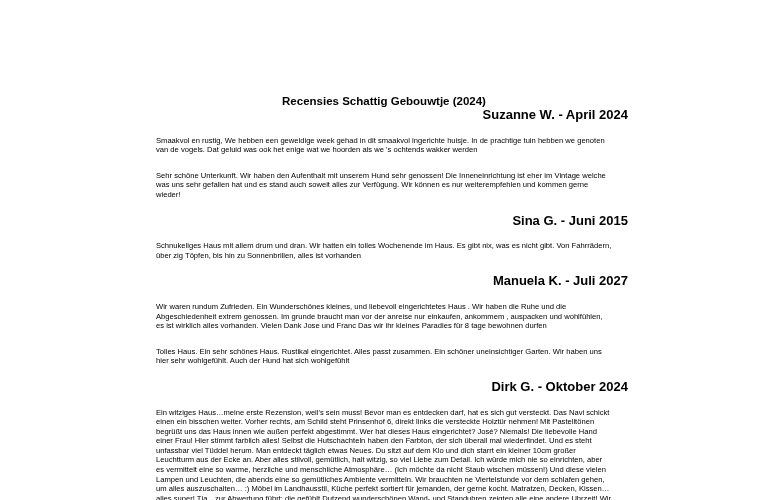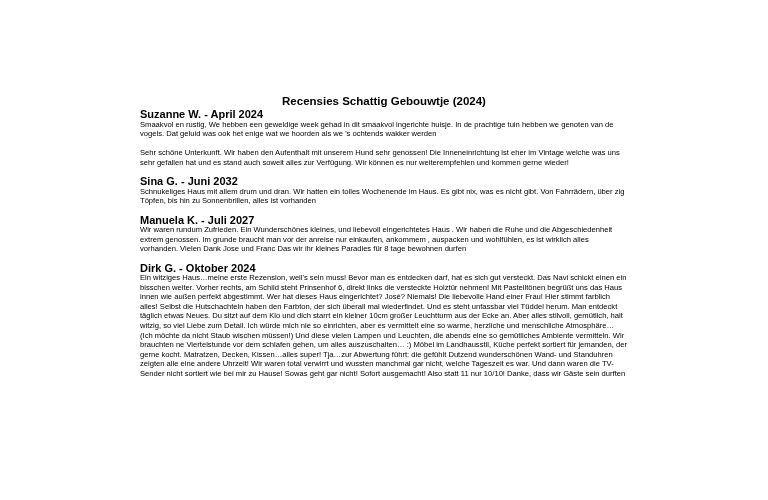--- a/index.html
+++ b/index.html
@@ -29,60 +29,62 @@
     font-size: 11.5px;
     line-height: 12px;
     font-weight: 700;
     text-align: center;
     margin: 0 0 3px 0;
   }
   .review {
     margin: 0 0 9.6px 0;
   }
   .review-heading {
-    font-size: 11px;
+    font-size: 13px;
     line-height: 9.6px;
     font-weight: 700;
     margin: 0;
+    text-align: right;
   }
   .review-text {
     font-size: 7.6px;
     line-height: 9.6px;
     font-weight: 400;
-    margin: 0;
+    margin: 16px;
   }
 </style>
 </head>
 <body>
 
 <div class="page">
   <div class="content">
 
     <h1 class="doc-title">Recensies Schattig Gebouwtje (2024)</h1>
 
     <section class="review">
       <h2 class="review-heading">Suzanne W. - April 2024</h2>
       <p class="review-text">Smaakvol en rustig, We hebben een geweldige week gehad in dit smaakvol ingerichte huisje. In de prachtige tuin hebben we genoten van de vogels. Dat geluid was ook het enige wat we hoorden als we 's ochtends wakker werden</p>
     </section>
 
     <section class="review">
       <p class="review-text">Sehr schöne Unterkunft. Wir haben den Aufenthalt mit unserem Hund sehr genossen! Die Inneneinrichtung ist eher im Vintage welche was uns sehr gefallen hat und es stand auch soweit alles zur Verfügung. Wir können es nur weiterempfehlen und kommen gerne wieder!</p>
     </section>
 
     <section class="review">
-      <h2 class="review-heading">Sina G. - Juni 2032</h2>
+      <h2 class="review-heading">Sina G. - Juni 2015</h2>
       <p class="review-text">Schnukeliges Haus mit allem drum und dran. Wir hatten ein tolles Wochenende im Haus. Es gibt nix, was es nicht gibt. Von Fahrrädern, über zig Töpfen, bis hin zu Sonnenbrillen, alles ist vorhanden</p>
     </section>
 
     <section class="review">
       <h2 class="review-heading">Manuela K. - Juli 2027</h2>
       <p class="review-text">Wir waren rundum Zufrieden. Ein Wunderschönes kleines, und liebevoll eingerichtetes Haus . Wir haben die Ruhe und die Abgeschiedenheit extrem genossen. Im grunde braucht man vor der anreise nur einkaufen, ankommem , auspacken und wohlfühlen, es ist wirklich alles vorhanden. Vielen Dank Jose und Franc Das wir ihr kleines Paradies für 8 tage bewohnen durfen</p>
     </section>
 
     <section class="review">
+      <p class="review-text">Tolles Haus. Ein sehr schönes Haus. Rustikal eingerichtet. Alles passt zusammen. Ein schöner uneinsichtiger Garten. Wir haben uns hier sehr wohlgefühlt. Auch der Hund hat sich wohlgefühlt</p>
     </section>
 
     <section class="review">
       <h2 class="review-heading">Dirk G. - Oktober 2024</h2>
       <p class="review-text">Ein witziges Haus…meine erste Rezension, weil's sein muss! Bevor man es entdecken darf, hat es sich gut versteckt. Das Navi schickt einen ein bisschen weiter. Vorher rechts, am Schild steht Prinsenhof 6, direkt links die versteckte Holztür nehmen! Mit Pastelltönen begrüßt uns das Haus innen wie außen perfekt abgestimmt. Wer hat dieses Haus eingerichtet? José? Niemals! Die liebevolle Hand einer Frau! Hier stimmt farblich alles! Selbst die Hutschachteln haben den Farbton, der sich überall mal wiederfindet. Und es steht unfassbar viel Tüddel herum. Man entdeckt täglich etwas Neues. Du sitzt auf dem Klo und dich starrt ein kleiner 10cm großer Leuchtturm aus der Ecke an. Aber alles stilvoll, gemütlich, halt witzig, so viel Liebe zum Detail. Ich würde mich nie so einrichten, aber es vermittelt eine so warme, herzliche und menschliche Atmosphäre… (Ich möchte da nicht Staub wischen müssen!) Und diese vielen Lampen und Leuchten, die abends eine so gemütliches Ambiente vermitteln. Wir brauchten ne Viertelstunde vor dem schlafen gehen, um alles auszuschalten… :) Möbel im Landhausstil, Küche perfekt sortiert für jemanden, der gerne kocht. Matratzen, Decken, Kissen…alles super! Tja…zur Abwertung führt: die gefühlt Dutzend wunderschönen Wand- und Standuhren zeigten alle eine andere Uhrzeit! Wir waren total verwirrt und wussten manchmal gar nicht, welche Tageszeit es war. Und dann waren die TV-Sender nicht sortiert wie bei mir zu Hause! Sowas geht gar nicht! Sofort ausgemacht! Also statt 11 nur 10/10! Danke, dass wir Gäste sein durften</p>
     </section>
 
   </div>
 </div>
 

